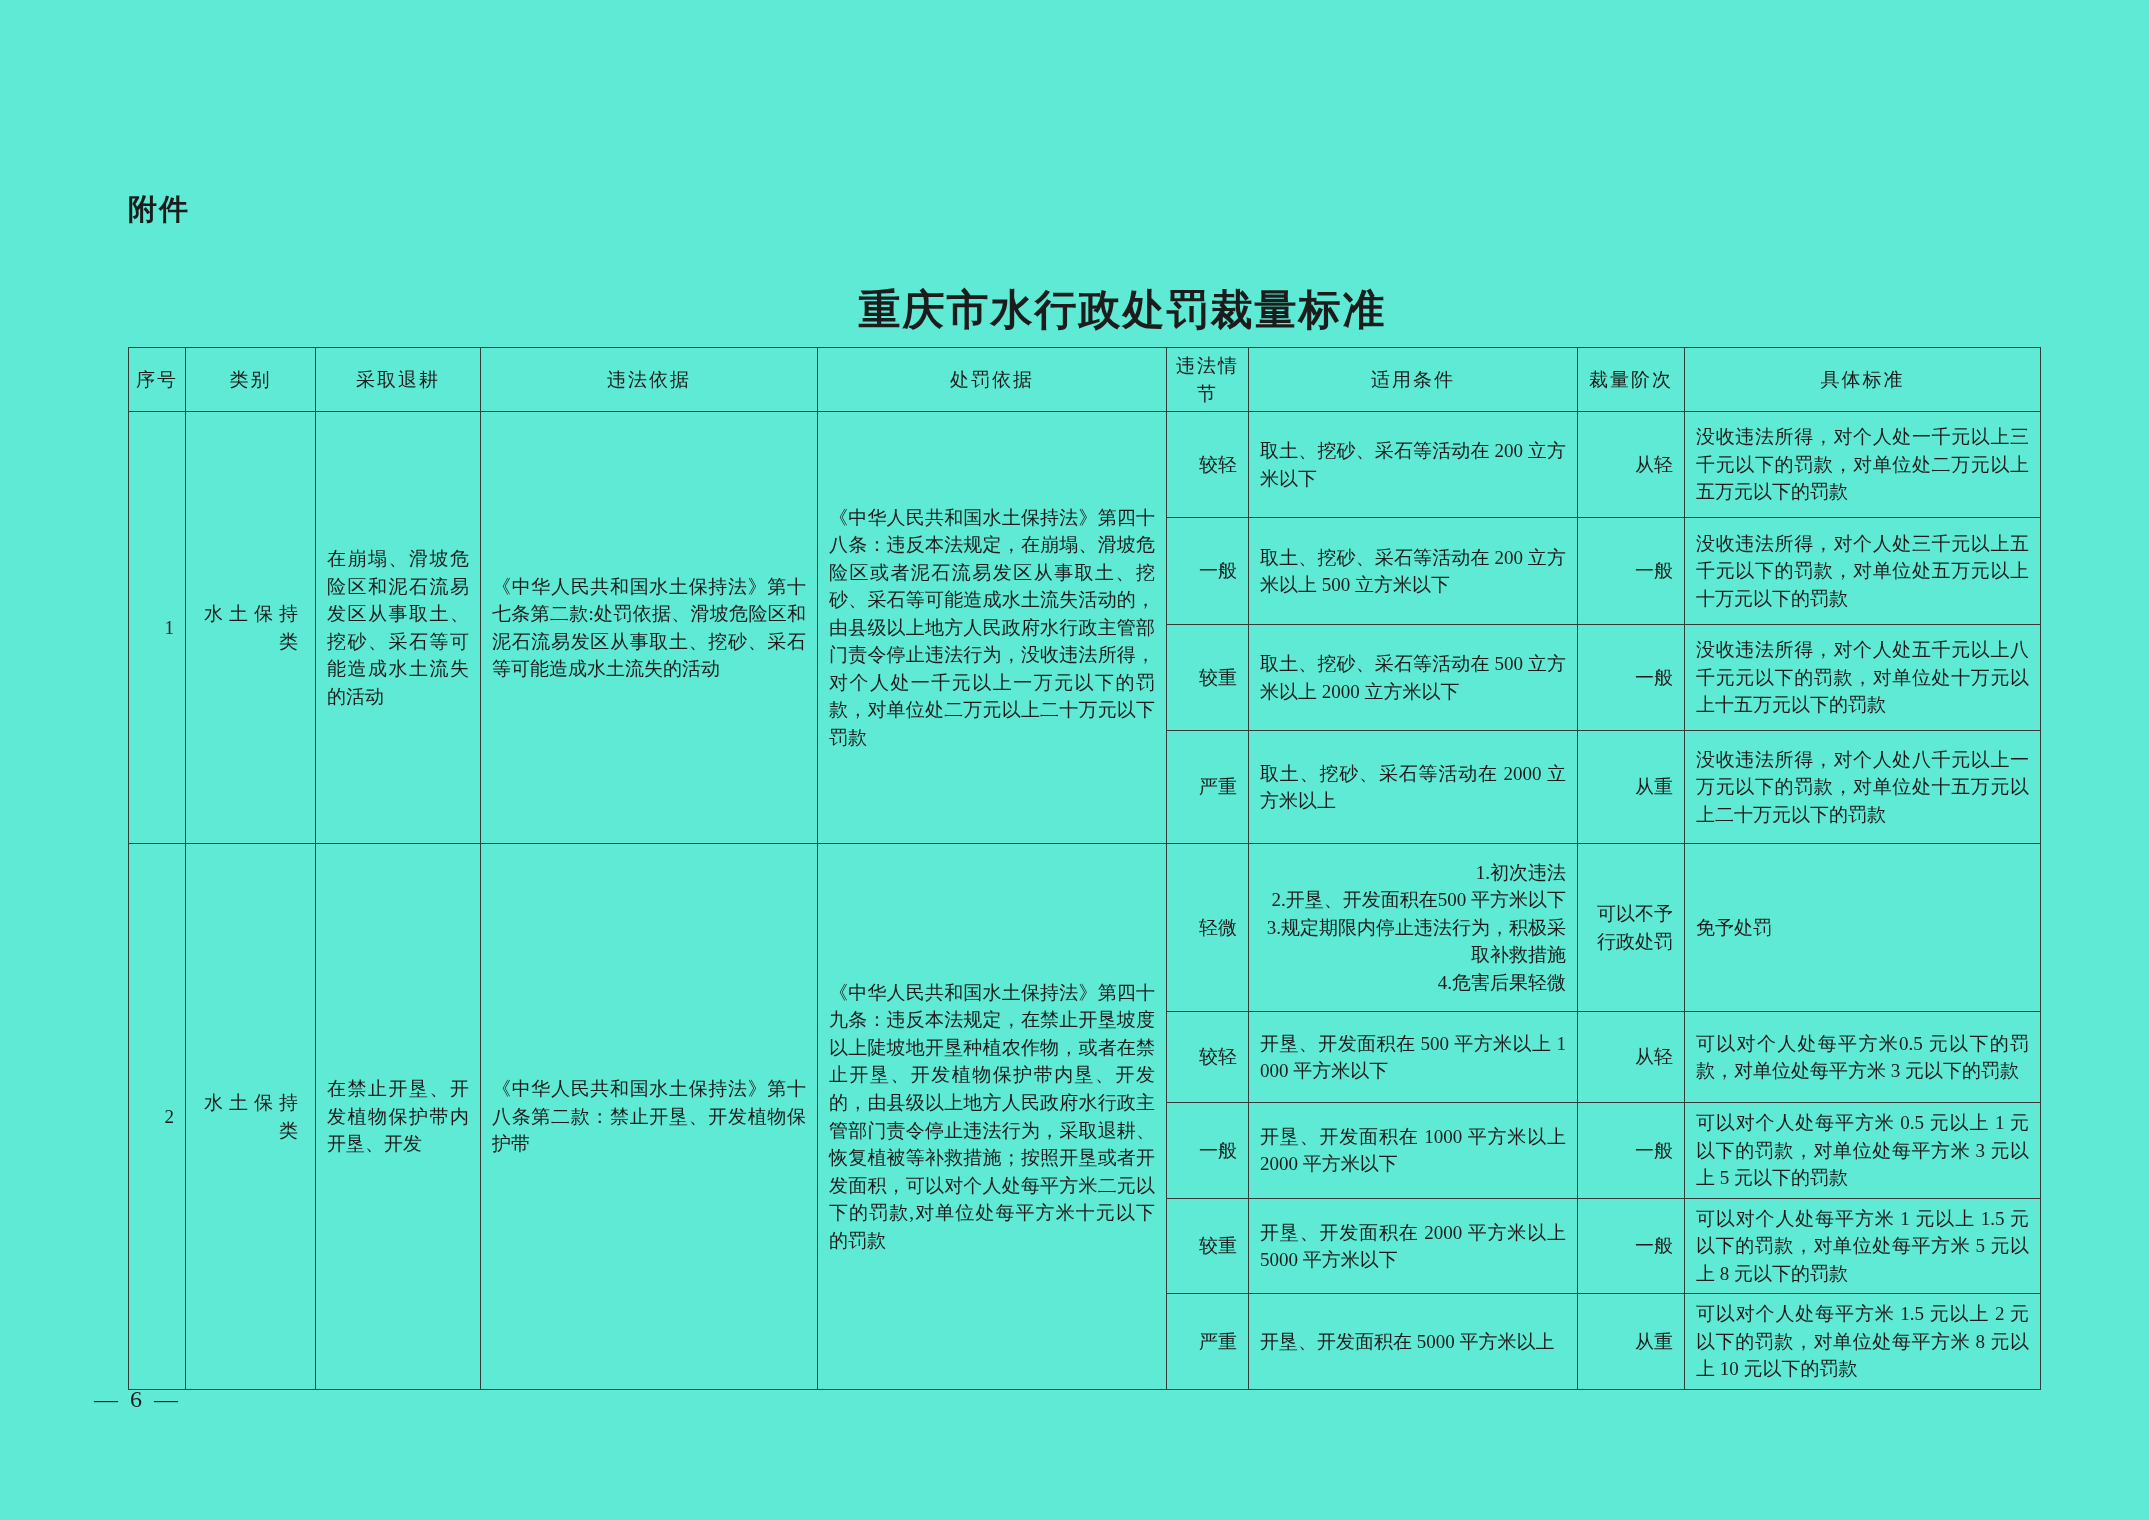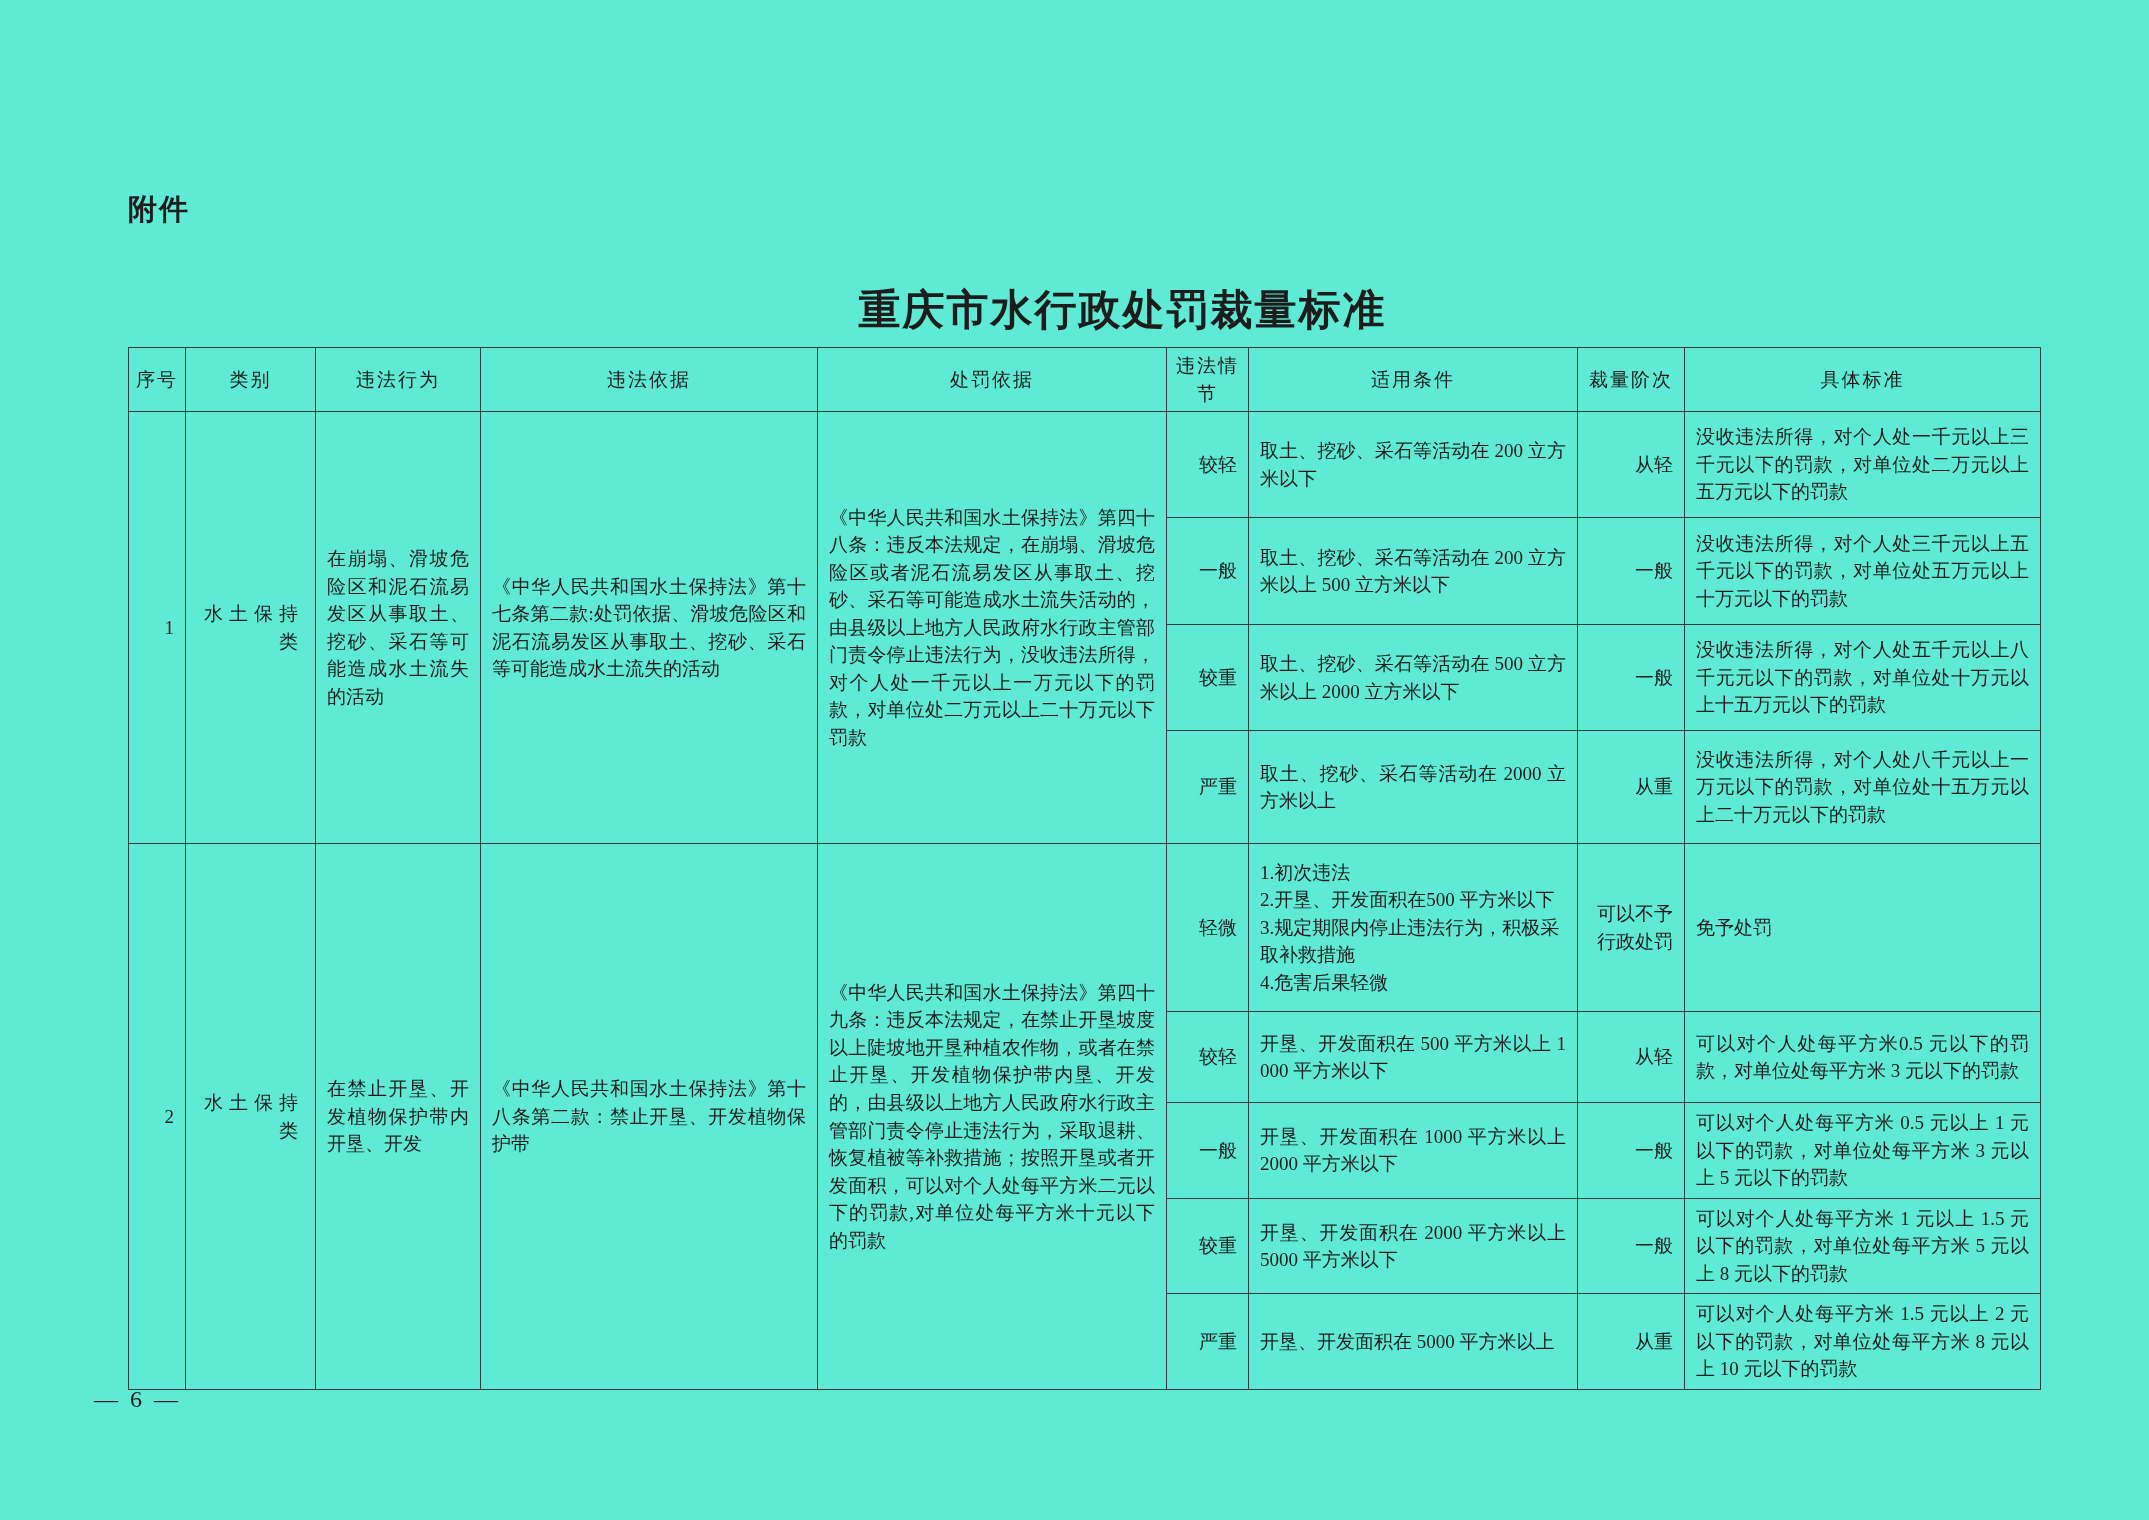--- a/index.html
+++ b/index.html
@@ -51,21 +51,21 @@
     word-break: break-all;
   }
   table.penalty th {
     text-align: center;
     letter-spacing: 2px;
     padding: 4px 2px;
   }
   td.c { text-align: right; }
   td.j { text-align: justify; text-justify: inter-character; }
   td.sp { letter-spacing: 6px; }
-  td.pre { white-space: pre-line; }
+  td.pre { white-space: pre-line; text-align: right; }
   .footer-page {
     position: absolute;
     left: 94px;
     top: 1386px;
     font-size: 24px;
     letter-spacing: 3px;
   }
 </style>
 </head>
 <body>
@@ -85,21 +85,21 @@
       <col style="width:349px">
       <col style="width:82px">
       <col style="width:329px">
       <col style="width:107px">
       <col style="width:356px">
     </colgroup>
     <thead>
       <tr style="height:54px">
         <th>序号</th>
         <th>类别</th>
-        <th>违法行为</th>
+        <th>采取退耕</th>
         <th>违法依据</th>
         <th>处罚依据</th>
         <th>违法情节</th>
         <th>适用条件</th>
         <th>裁量阶次</th>
         <th>具体标准</th>
       </tr>
     </thead>
     <tbody>
 

